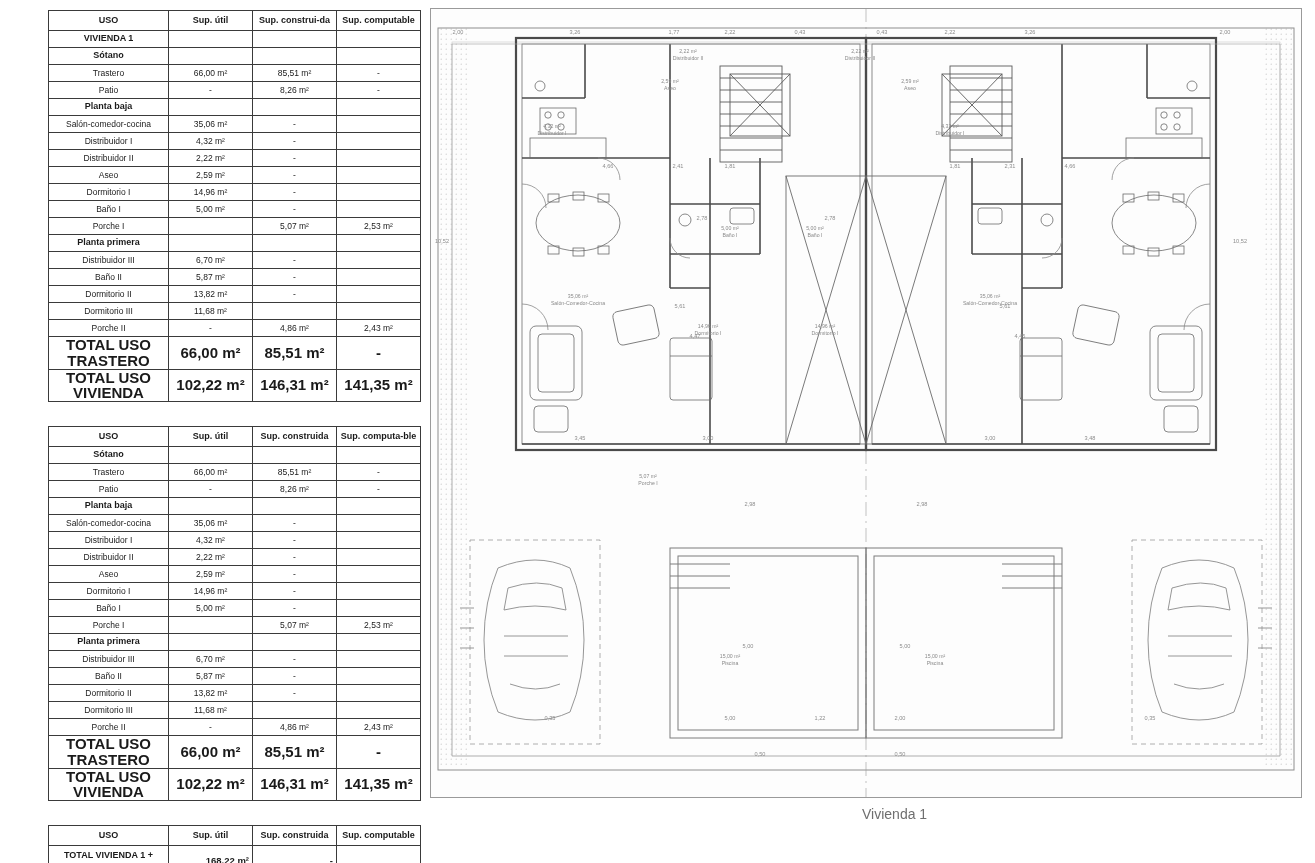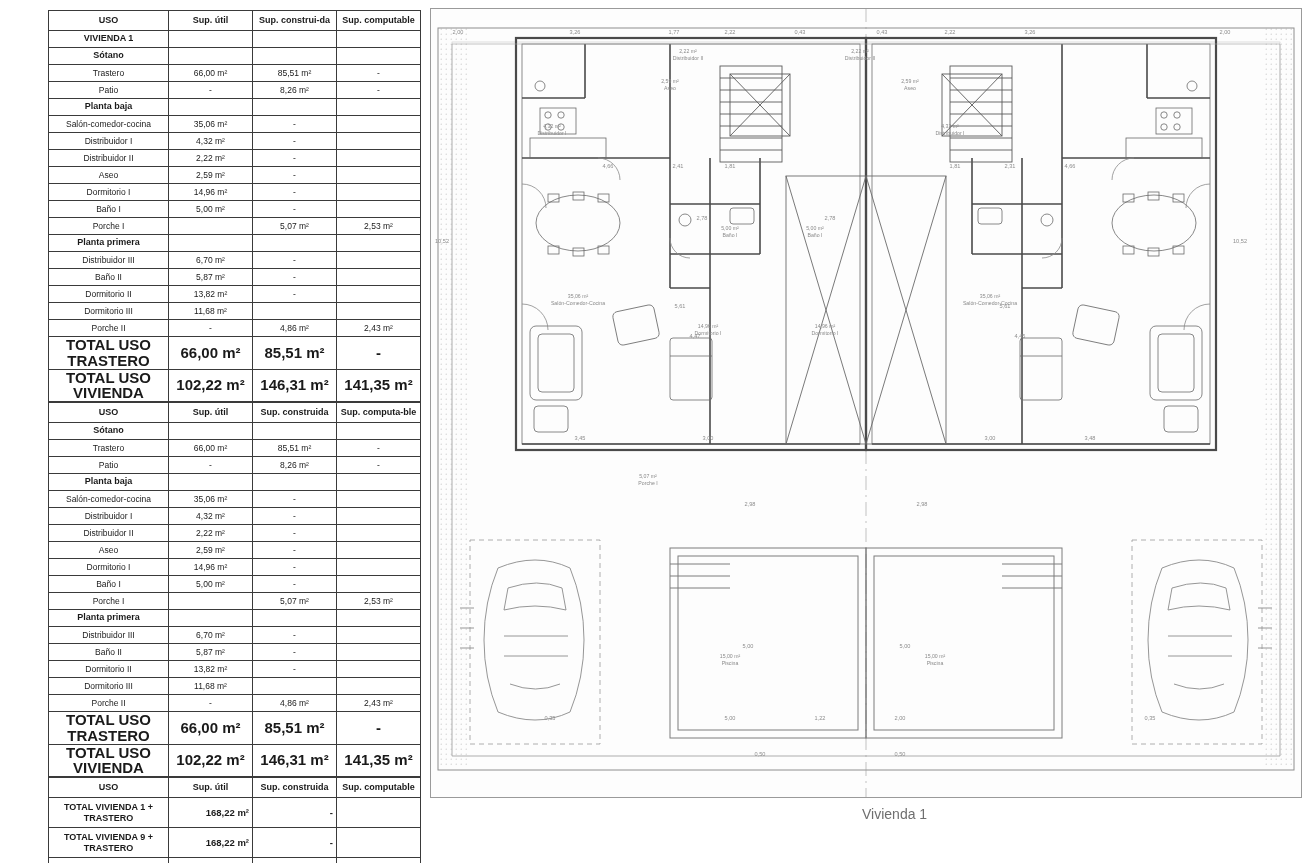--- a/index.html
+++ b/index.html
@@ -20,20 +20,21 @@
   
   .tables-col {
     position: absolute;
     left: 48px; top: 10px;
     width: 372px;
   }
   table.sup {
     border-collapse: collapse;
     width: 372px;
     table-layout: fixed;
+    margin-bottom: 24px;
     background: #fff;
   }
   table.sup td, table.sup th {
     border: 1px solid #3a3a3a;
     height: 17px;
     padding: 0 3px;
     font-size: 8.5px;
     text-align: center;
     vertical-align: middle;
     line-height: 1.05;

